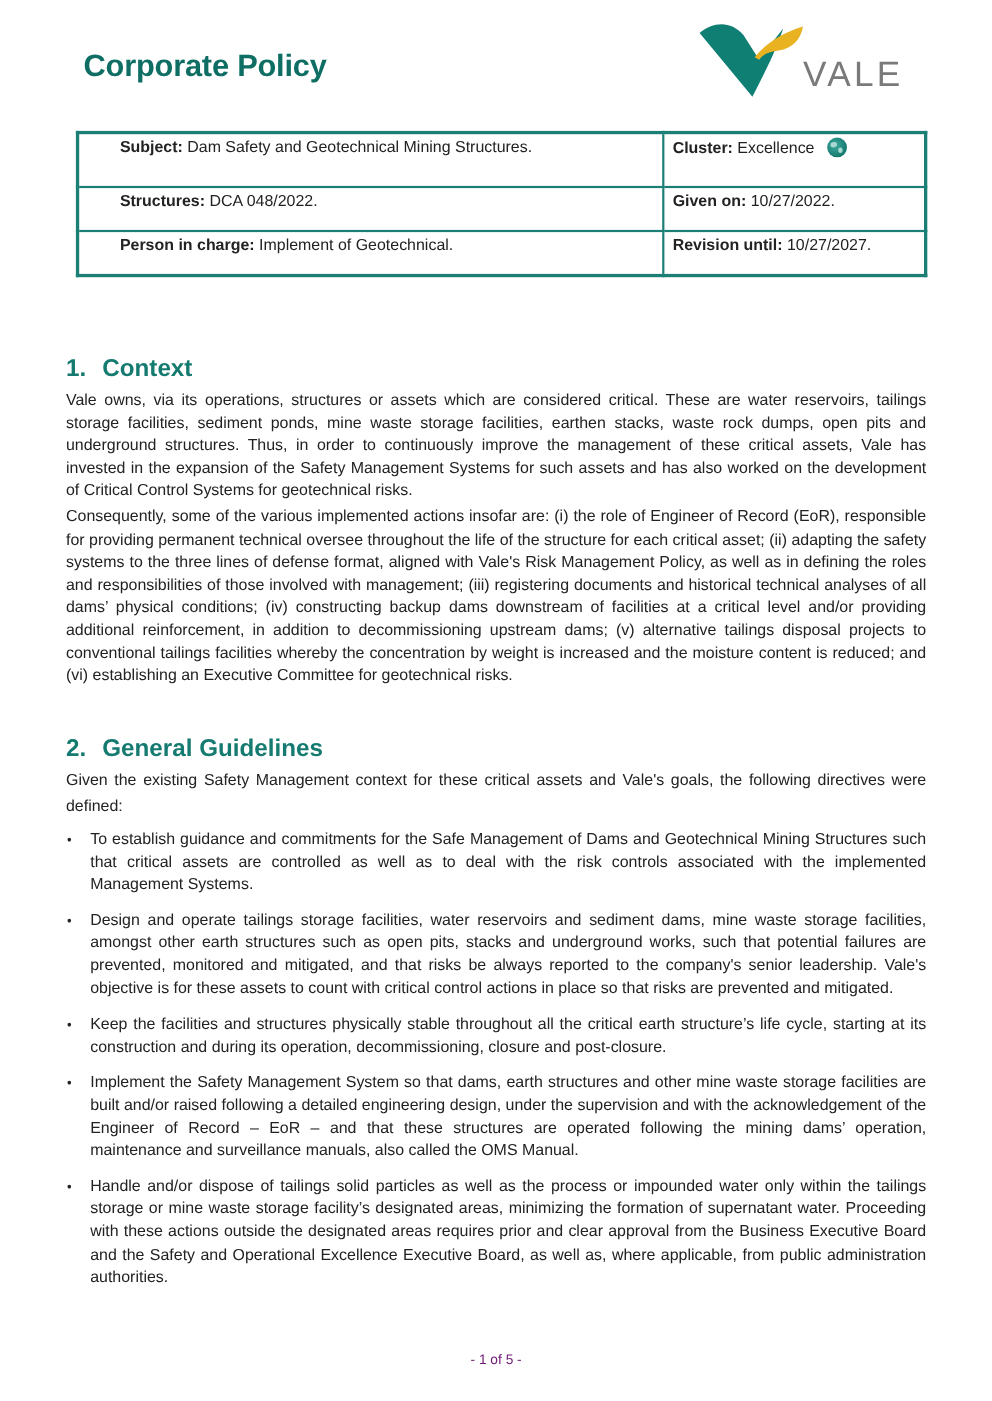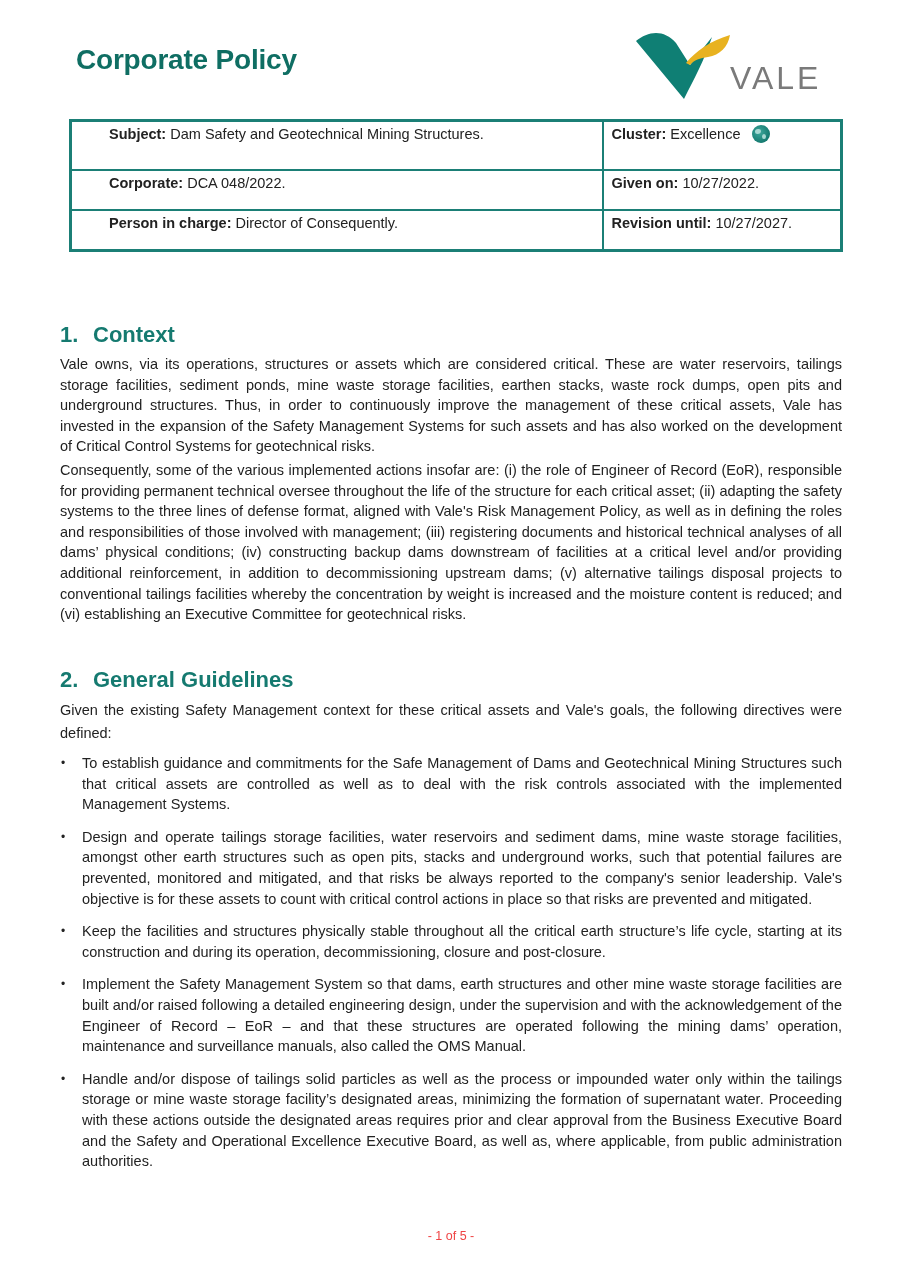--- a/index.html
+++ b/index.html
@@ -16,21 +16,21 @@
       top: 44px;
       font-family: "Liberation Sans", sans-serif;
       font-weight: bold;
       font-size: 28px;
       color: #0f6e63;
       letter-spacing: -0.2px;
     }
     .logo {
       position: absolute;
       left: 634px;
-      top: 27px;
+      top: 16px;
       width: 190px;
       height: 76px;
     }
     .logo svg { width: 100%; height: 100%; }
 
     .meta-table {
       position: absolute;
       left: 69px;
       top: 119px;
       width: 774px;
@@ -112,21 +112,21 @@
       padding-left: 1px;
     }
     .bullet .txt { flex: 1; }
 
     .page-number {
       position: absolute;
       left: 0; right: 0;
       top: 1229px;
       text-align: center;
       font-size: 12.5px;
-      color: #ef4444;
+      color: #701a75;
     }
   </style>
 </head>
 <body>
 
 <div class="page-title">Corporate Policy</div>
 
 <div class="logo">
   <svg viewBox="0 0 190 76">
     <path d="M2 14 C 14 4, 30 2, 42 16 L 56 38 L 78 10 C 70 34, 60 52, 50 72 Z" fill="#0f7f74"></path>
@@ -143,32 +143,32 @@
       <span>Dam Safety and Geotechnical Mining Structures.</span>
     </td>
     <td>
       <span class="lbl">Cluster:</span>
       <span>Excellence</span>
       <span class="globe-icon"></span>
     </td>
   </tr>
   <tr class="r2">
     <td class="left">
-      <span class="lbl">Corporate:</span>
+      <span class="lbl">Structures:</span>
       <span>DCA 048/2022.</span>
     </td>
     <td>
       <span class="lbl">Given on:</span>
       <span>10/27/2022.</span>
     </td>
   </tr>
   <tr class="r3">
     <td class="left">
       <span class="lbl">Person in charge:</span>
-      <span>Director of Consequently.</span>
+      <span>Implement of Geotechnical.</span>
     </td>
     <td>
       <span class="lbl">Revision until:</span>
       <span>10/27/2027.</span>
     </td>
   </tr>
 </tbody>
   </table>
 
 <div class="section" style="top: 322px;">

